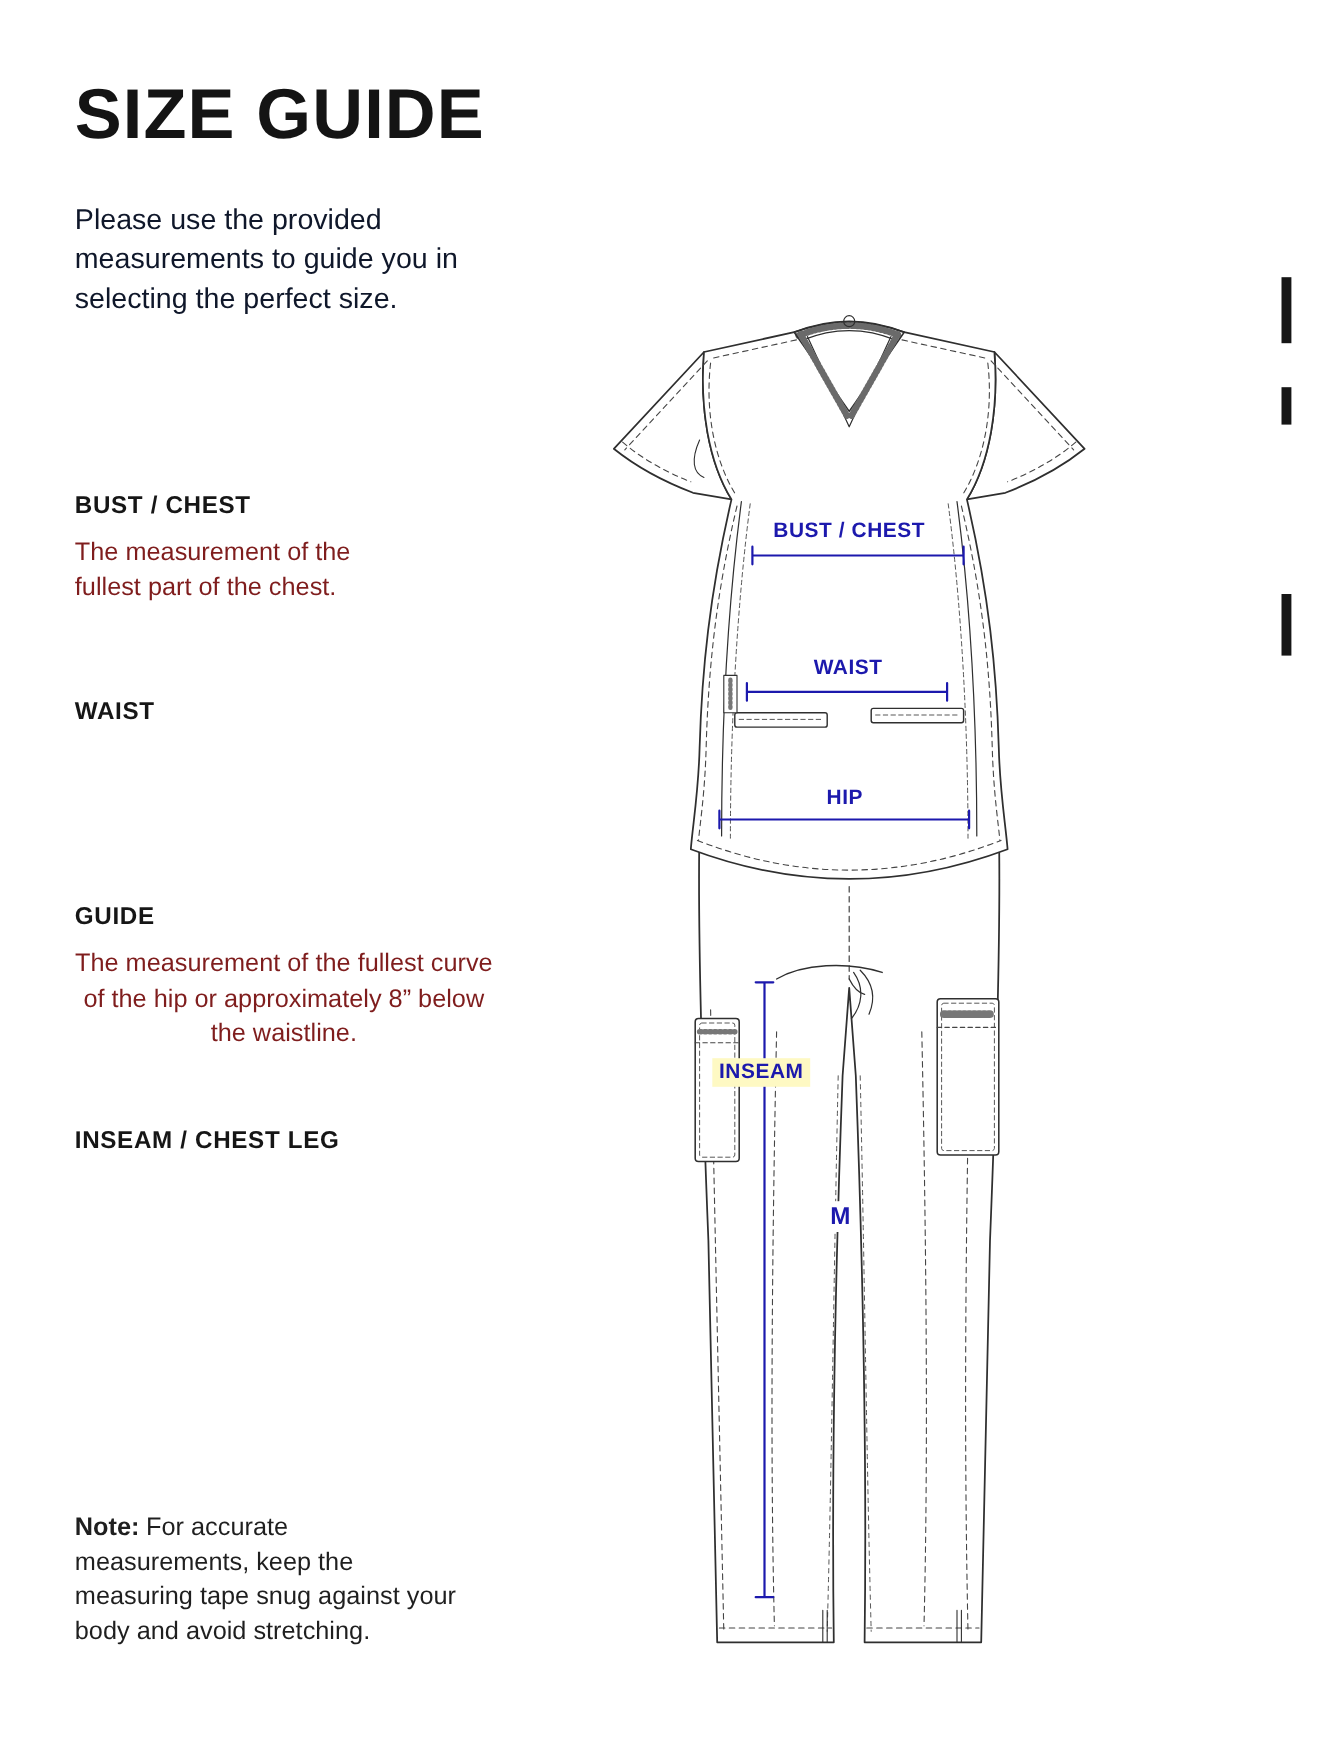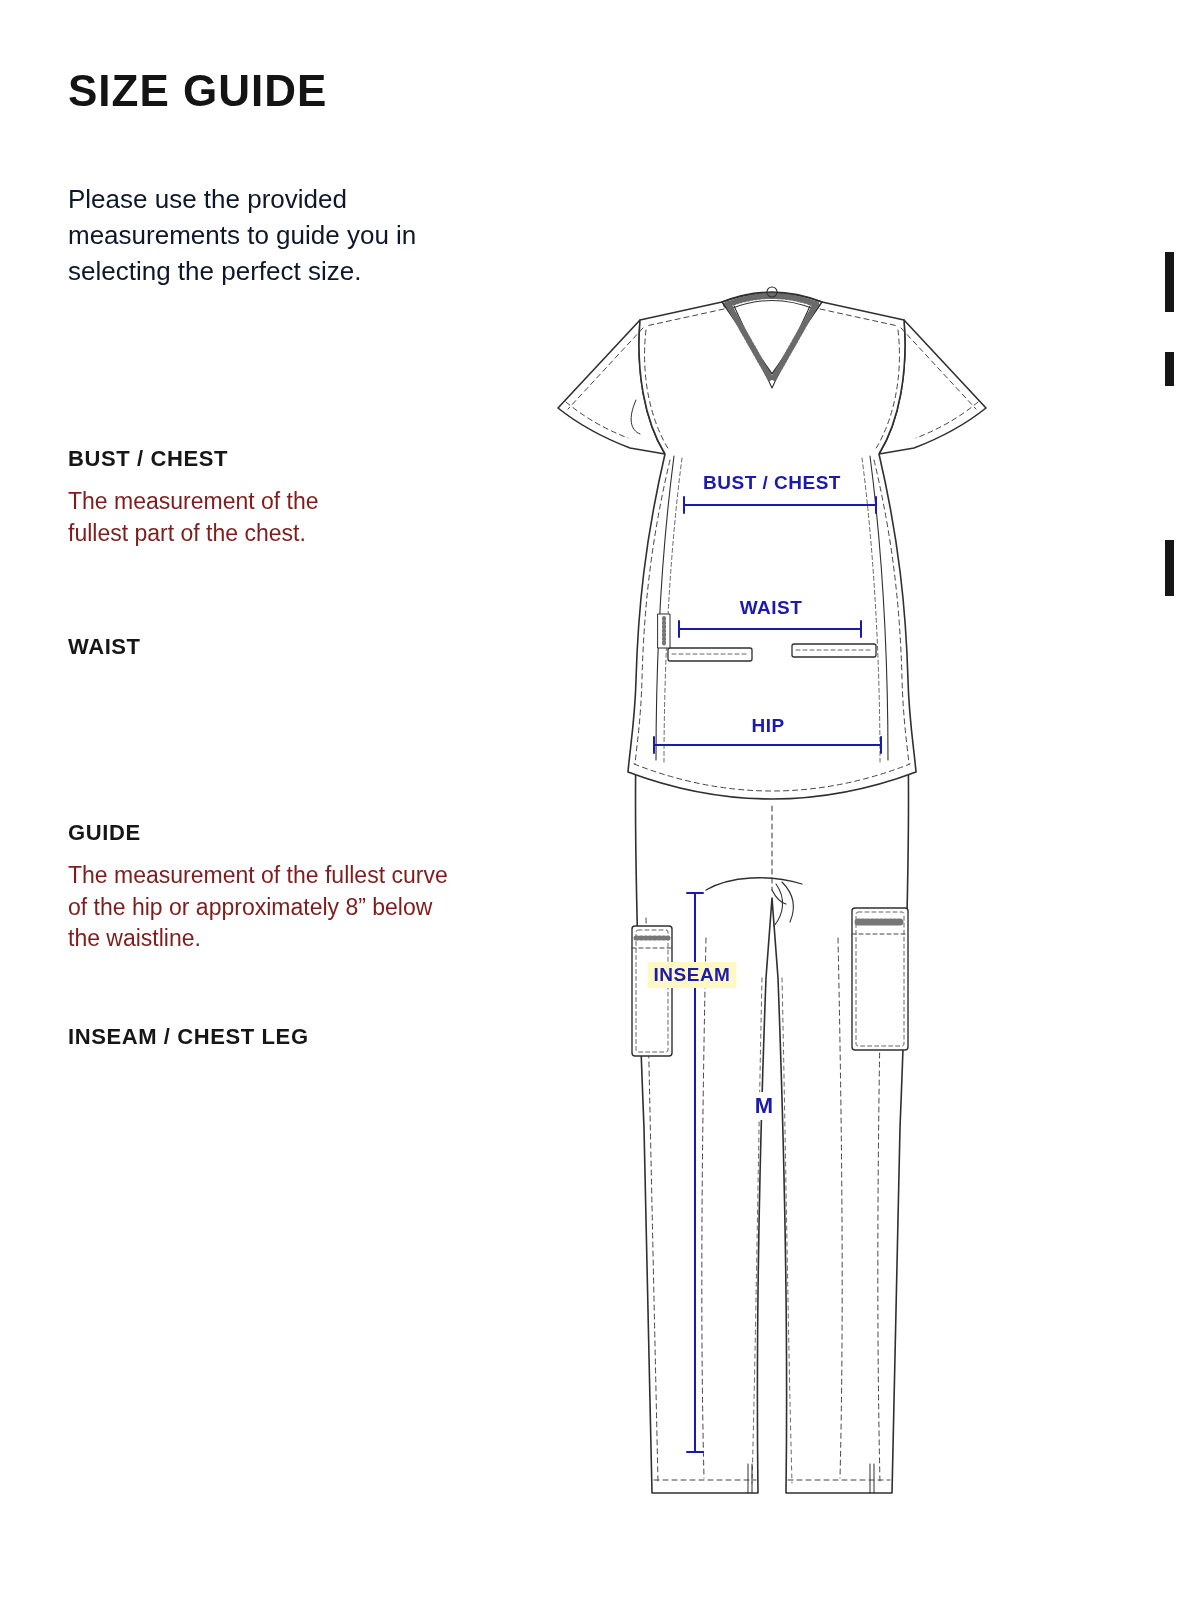--- a/index.html
+++ b/index.html
@@ -2,21 +2,21 @@
 <html><head>
 <meta charset="utf-8">
 <style>
   html,body{margin:0;padding:0;background:#ffffff;}
   .page{
     position:relative;width:1200px;height:1600px;background:#ffffff;overflow:hidden;
     font-family:"Liberation Sans", sans-serif;color:#1f1f1f;
   }
   .title{
     position:absolute;left:68px;top:66px;
-    font-size:44px;font-weight:800;letter-spacing:1px;color:#141414;
+    font-size:64px;font-weight:800;letter-spacing:1px;color:#141414;
   }
   .intro{
     position:absolute;left:68px;top:182px;width:450px;
     font-size:26px;line-height:1.38;color:#0f172a;
   }
   .section{position:absolute;left:68px;width:400px;}
   .section h3{
     margin:0 0 14px 0;font-size:22px;font-weight:700;letter-spacing:0.6px;color:#161616;
   }
   .section p{
@@ -56,27 +56,30 @@
     <h3>BUST / CHEST</h3>
     <p style="max-width:300px;">The measurement of the fullest part of the chest.</p>
   </div>
 
   <div class="section" style="top:634px;">
     <h3>WAIST</h3>
   </div>
 
   <div class="section" style="top:820px;">
     <h3>GUIDE</h3>
-    <p style="max-width:380px;">The measurement of the fullest curve of the hip or approximately 8” below the waistline.</p>
+    <p style="max-width:380px;text-align:center;">The measurement of the fullest curve of the hip or approximately 8” below the waistline.</p>
   </div>
 
   <div class="section" style="top:1024px;">
     <h3>INSEAM / CHEST LEG</h3>
   </div>
 
+  <div class="note">
+    <span class="note-label">Note:</span><span>For accurate measurements, keep the measuring tape snug against your body and avoid stretching.</span>
+  </div>
 
   <div class="diagram">
     <svg width="450" height="1230" viewBox="0 0 450 1230">
       <g stroke-linecap="round" stroke-linejoin="round" fill="none">
 
         <path d="M96,470
                  C94,560 98,700 104,850
                  C108,1000 110,1110 112,1215
                  L218,1215
                  C216,1060 220,860 226,700

